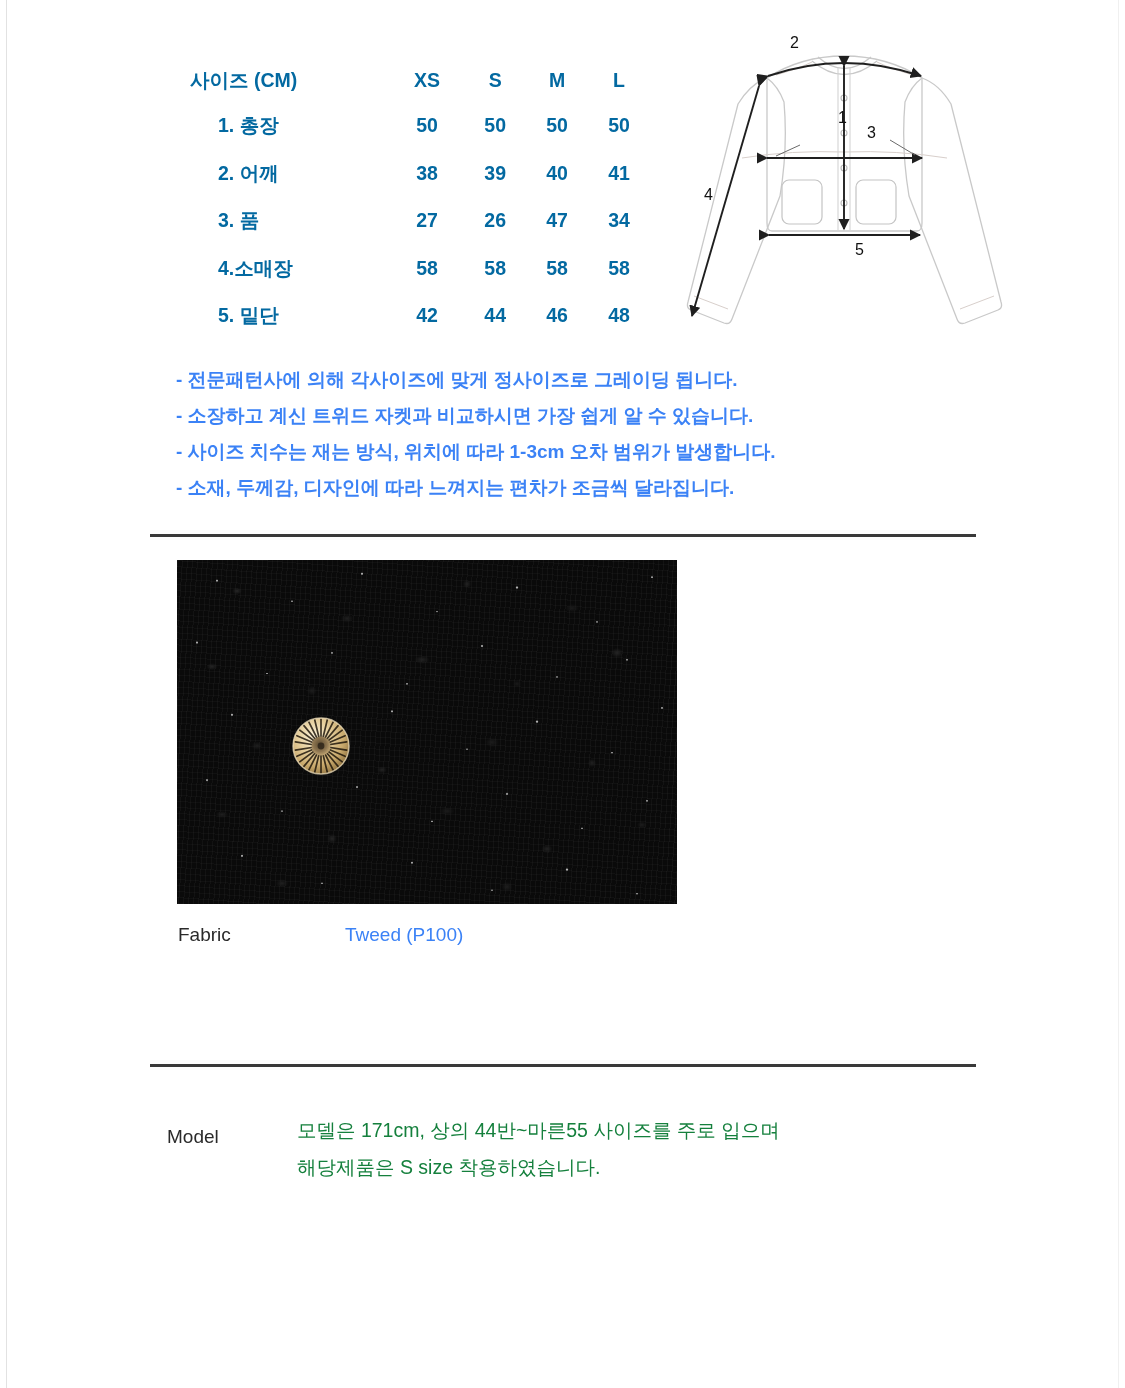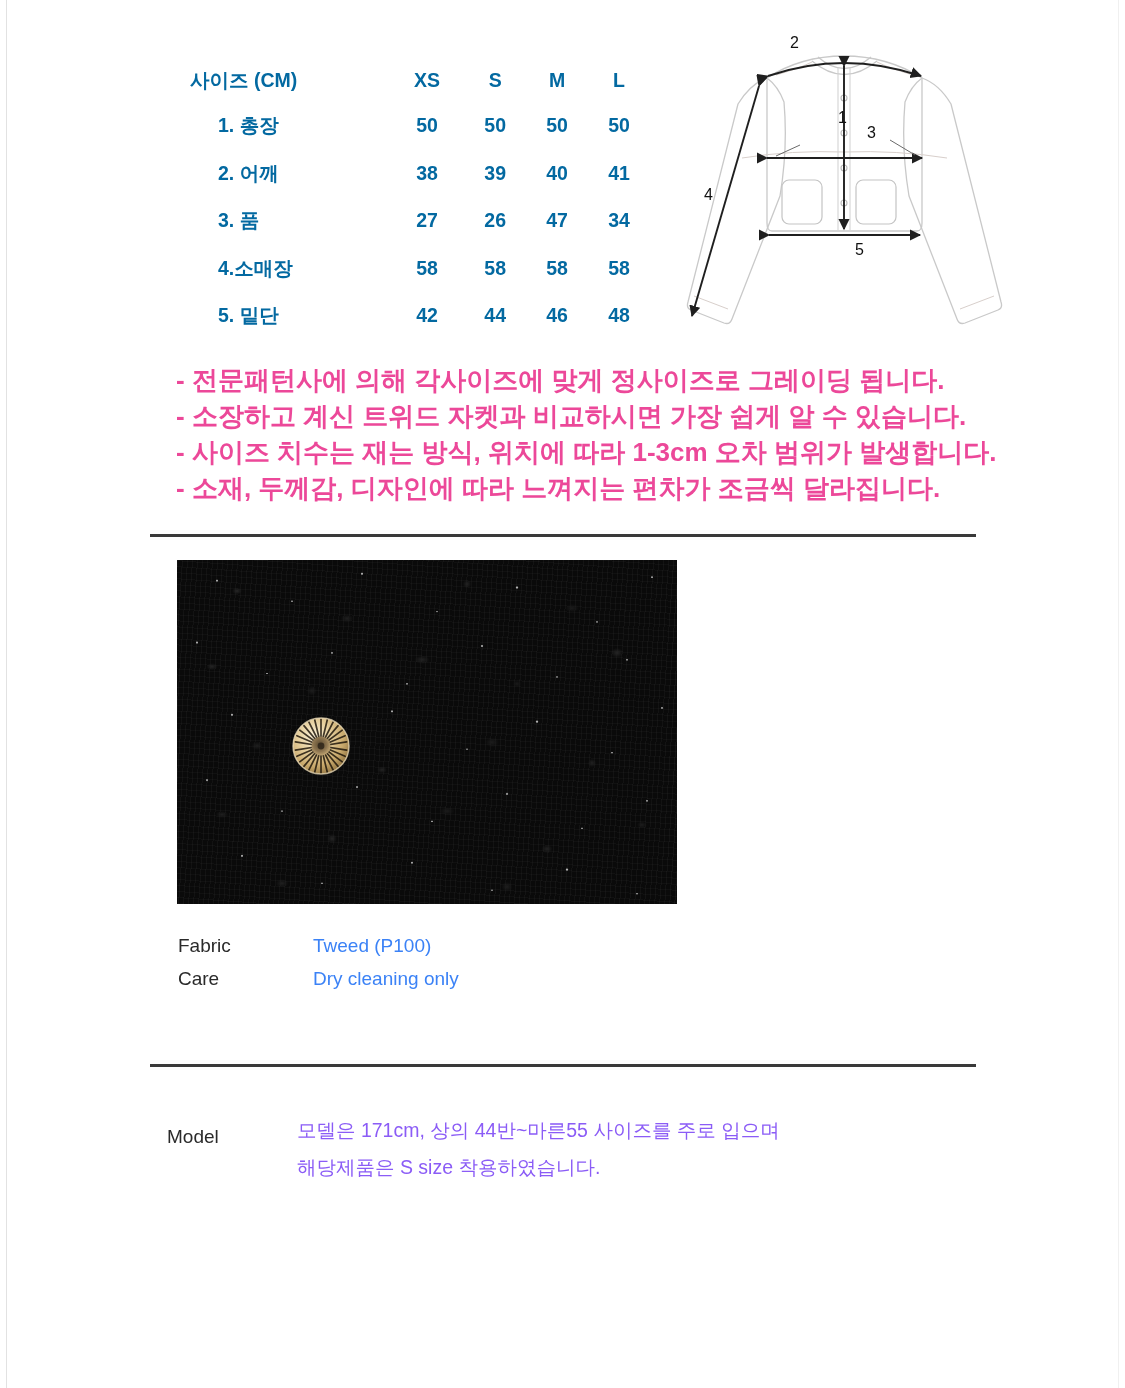--- a/index.html
+++ b/index.html
@@ -76,23 +76,23 @@
   .tech-sketch svg { display: block; width: 100%; height: 100%; }
 
   
   .notes {
     position: absolute;
     left: 176px;
     top: 362px;
     width: 780px;
   }
   .notes .note-line {
-    font-size: 26px;
+    font-size: 19px;
     font-weight: 700;
-    color: #ec4899;
+    color: #3b82f6;
     line-height: 36px;
     white-space: nowrap;
   }
 
   
   .divider {
     position: absolute;
     left: 150px;
     width: 826px;
     height: 3px;
@@ -189,22 +189,23 @@
 
   
   .spec-list {
     position: absolute;
     left: 178px;
     top: 924px;
     width: 600px;
   }
   .spec-row {
     display: flex;
-    align-items: flex-end;
+    align-items: flex-start;
     height: 33px;
+    gap: 32px;
   }
   .spec-label {
     width: 135px;
     font-size: 19px;
     color: #2a2a2a;
     white-space: nowrap;
   }
   .spec-value {
     font-size: 19px;
     color: #3b82f6;
@@ -222,21 +223,21 @@
   }
   .model-label {
     width: 130px;
     font-size: 19px;
     color: #2a2a2a;
     padding-top: 14px;
     white-space: nowrap;
   }
   .model-lines .model-line {
     font-size: 19.5px;
-    color: #8b5cf6;
+    color: #15803d;
     line-height: 37px;
     white-space: nowrap;
   }
 </style>
 </head>
 <body>
 
 <div class="page-edge-left"></div>
 <div class="page-edge-right"></div>
 
@@ -435,24 +436,20 @@
       <circle cx="31" cy="31" r="28" fill="none" stroke="#f2e2bd" stroke-width="1.4" opacity="0.75"></circle>
     </svg>
   </div>
 </div>
 
 <div class="spec-list">
   <div class="spec-row">
     <div class="spec-label">Fabric</div>
     <div class="spec-value">Tweed (P100)</div>
   </div>
-  <div class="spec-row">
-    <div class="spec-label">Care</div>
-    <div class="spec-value">Dry cleaning only</div>
-  </div>
 </div>
 
 <div class="model-block">
   <div class="model-label">Model</div>
   <div class="model-lines">
     <div class="model-line">모델은 171cm, 상의 44반~마른55 사이즈를 주로 입으며</div>
     <div class="model-line">해당제품은 S size 착용하였습니다.</div>
   </div>
 </div>
 

